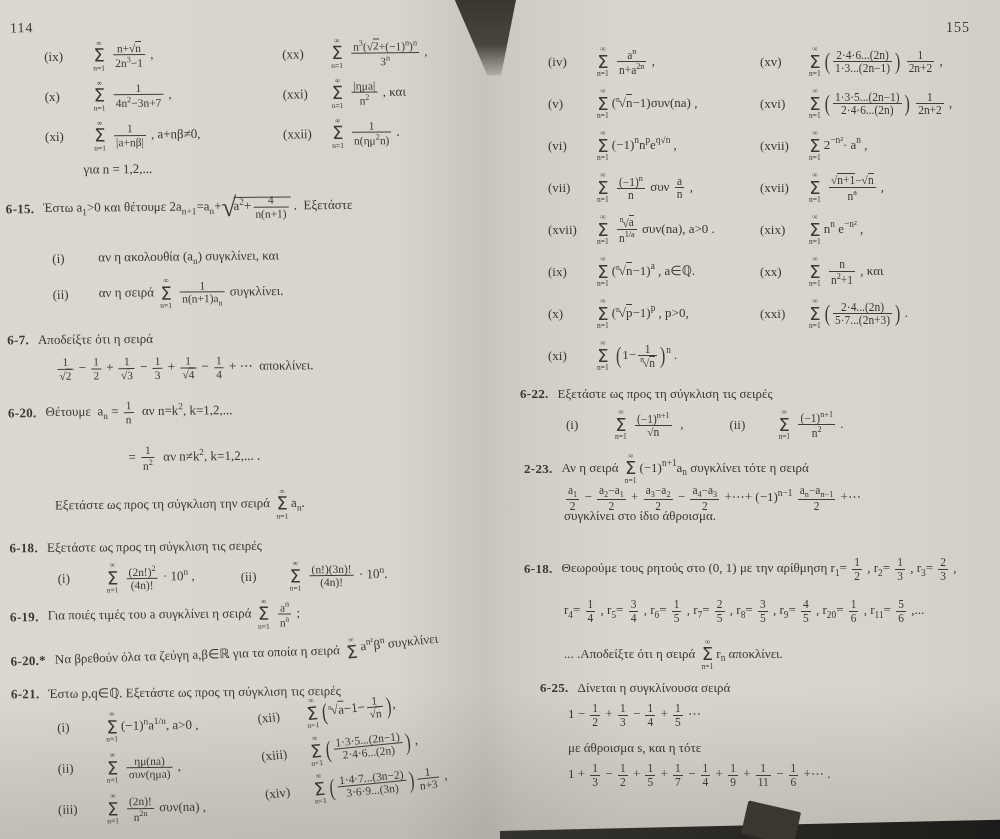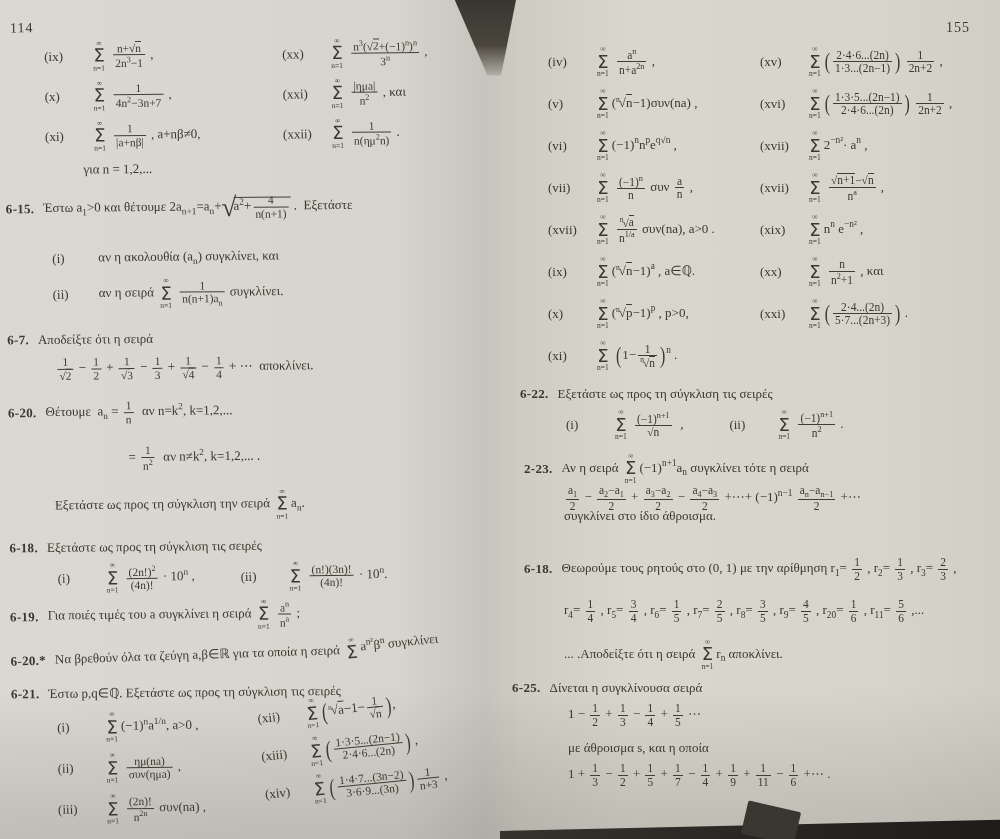--- a/index.html
+++ b/index.html
@@ -588,38 +588,38 @@
         </span> , r<sub>11</sub>= <span class="fr">
           <b>5</b>
           <b>6</b>
         </span> ,...</div>
     <div class="abs fx" style="left:52px;top:638px">... .Αποδείξτε ότι η σειρά <span class="sm">
           <b>∞</b>
           <i>Σ</i>
           <b>n=1</b>
         </span>r<sub>n</sub> αποκλίνει.</div>
 
-    <div class="abs flexrow" style="left:0;top:680px">
+    <div class="abs flexrow" style="left:28px;top:680px">
       <span class="pnum">6-25.</span>
       <span class="fx">Δίνεται η συγκλίνουσα σειρά</span>
     </div>
     <div class="abs fx" style="left:56px;top:702px">1 − <span class="fr">
           <b>1</b>
           <b>2</b>
         </span> + <span class="fr">
           <b>1</b>
           <b>3</b>
         </span> − <span class="fr">
           <b>1</b>
           <b>4</b>
         </span> + <span class="fr">
           <b>1</b>
           <b>5</b>
         </span> ⋯</div>
-    <div class="abs fx" style="left:56px;top:740px">με άθροισμα s, και η οποία</div>
+    <div class="abs fx" style="left:56px;top:740px">με άθροισμα s, και η τότε</div>
     <div class="abs fx" style="left:56px;top:762px">1 + <span class="fr">
           <b>1</b>
           <b>3</b>
         </span> − <span class="fr">
           <b>1</b>
           <b>2</b>
         </span> + <span class="fr">
           <b>1</b>
           <b>5</b>
         </span> + <span class="fr">

